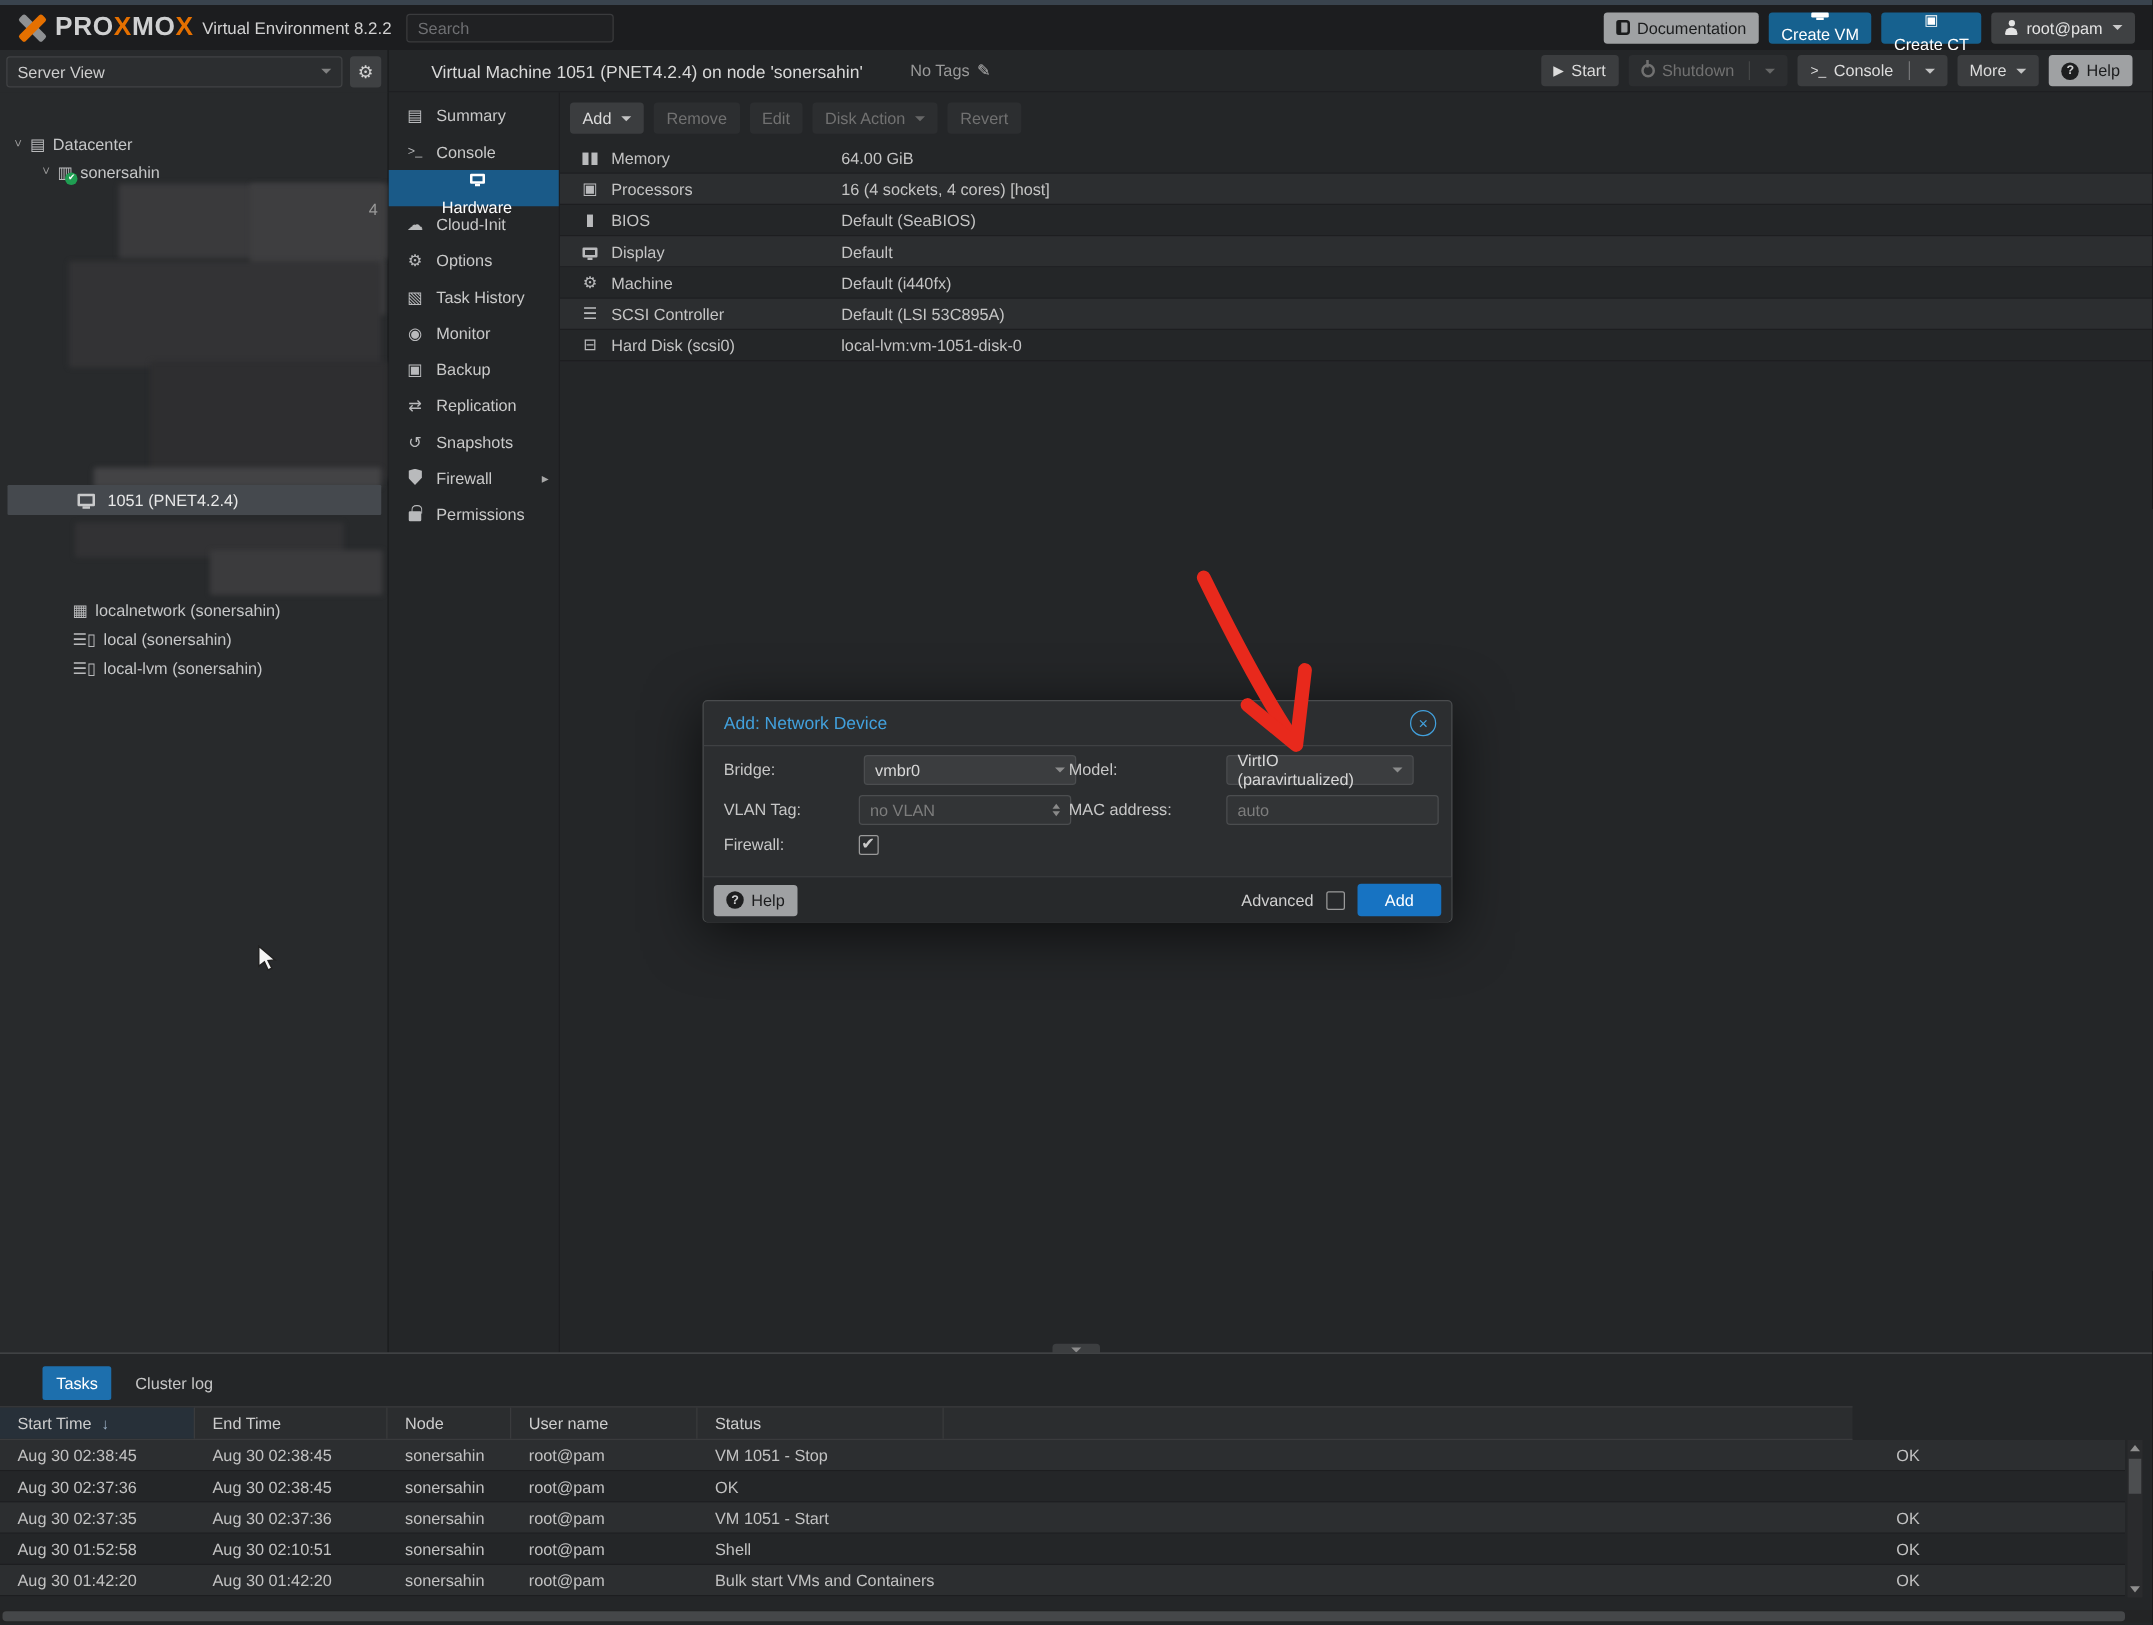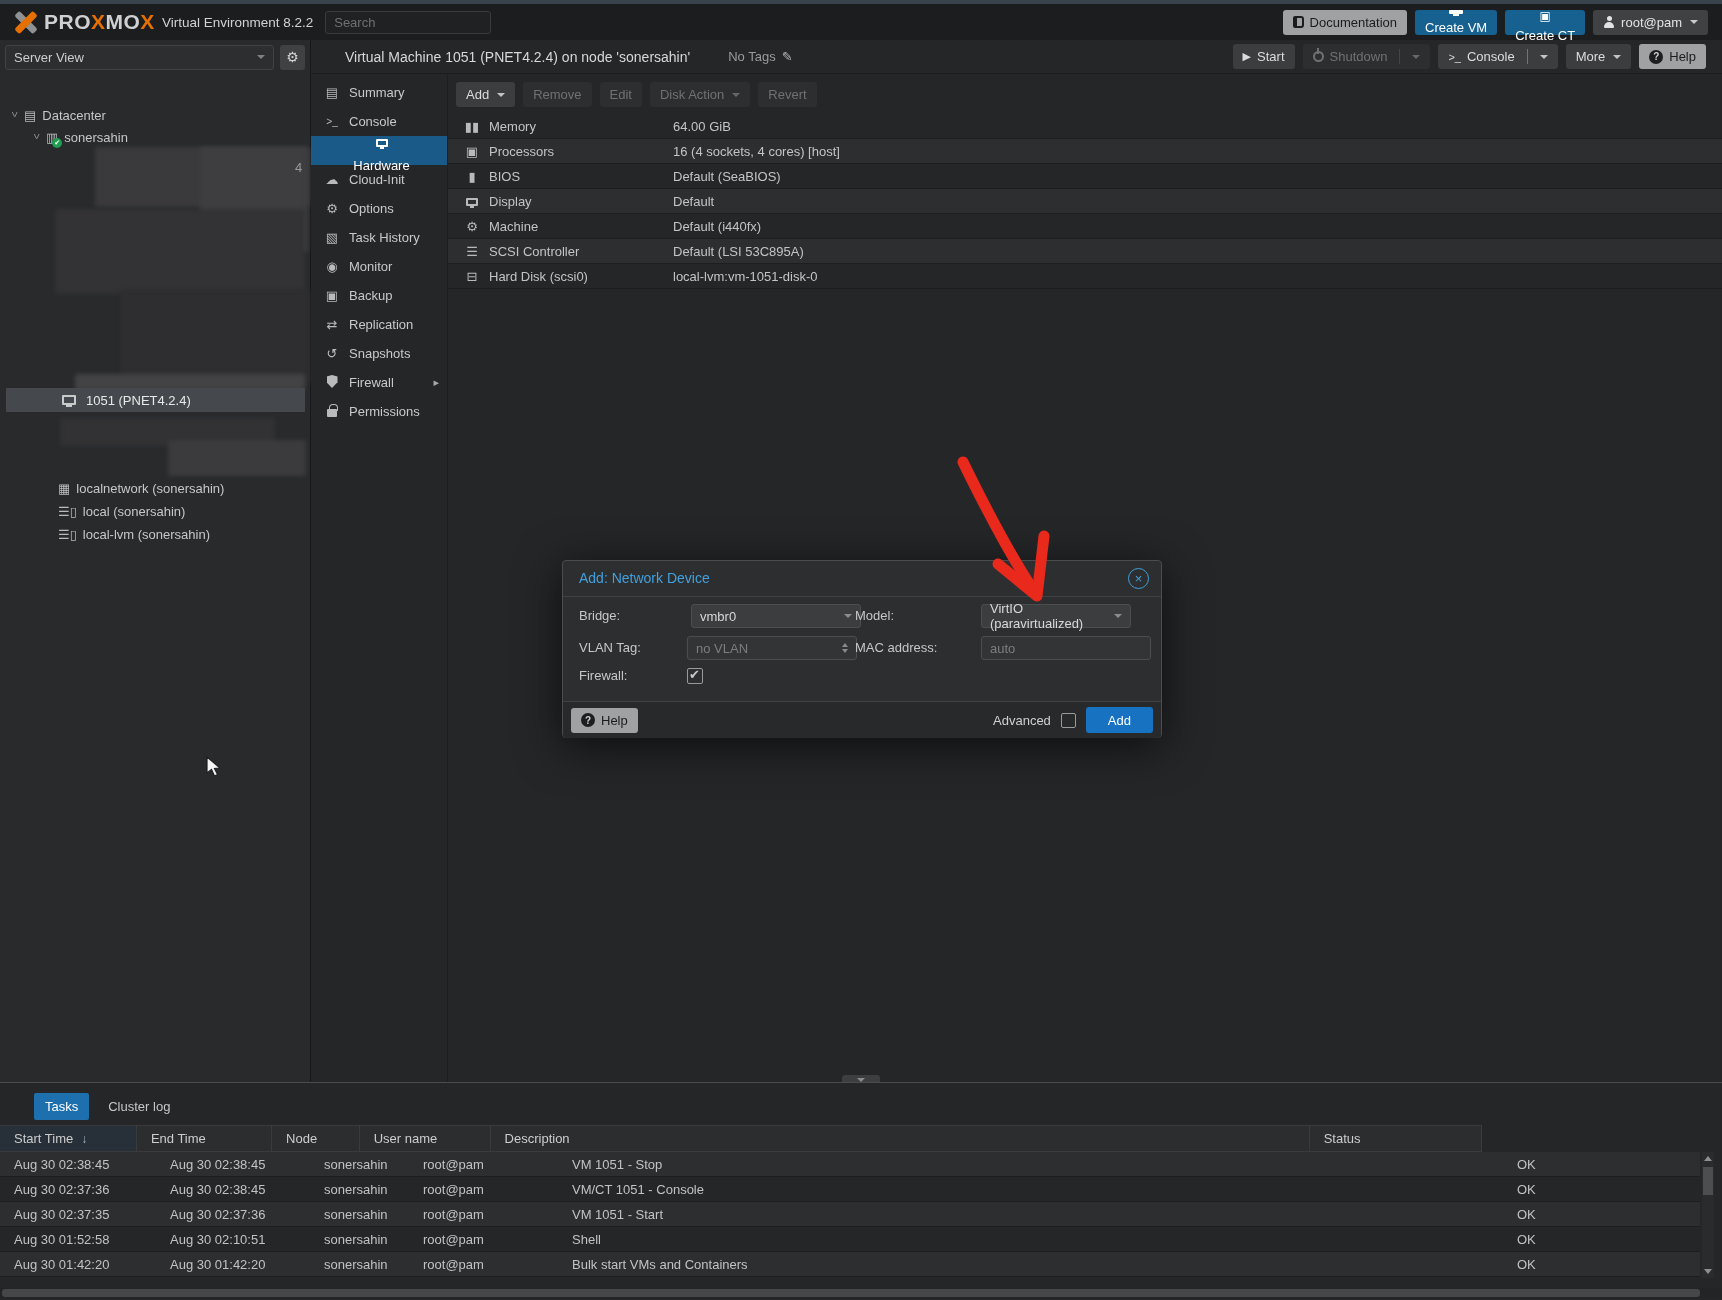--- a/index.html
+++ b/index.html
@@ -443,42 +443,38 @@
       </div>
       <div class="th-cell c1">
           <span>End Time</span>
         </div>
       <div class="th-cell c2">
           <span>Node</span>
         </div>
       <div class="th-cell c3">
           <span>User name</span>
         </div>
-      <div class="th-cell c4">
-          <span>Description</span>
-        </div>
       <div class="th-cell c5">
           <span>Status</span>
         </div>
     </div>
 
     <div class="task-row light" style="top:69px;">
       <span class="tc c0">Aug 30 02:38:45</span>
       <span class="tc c1">Aug 30 02:38:45</span>
       <span class="tc c2">sonersahin</span>
       <span class="tc c3">root@pam</span>
       <span class="tc c4">VM 1051 - Stop</span>
       <span class="tc c5">OK</span>
     </div>
     <div class="task-row dark" style="top:94px;">
       <span class="tc c0">Aug 30 02:37:36</span>
       <span class="tc c1">Aug 30 02:38:45</span>
       <span class="tc c2">sonersahin</span>
       <span class="tc c3">root@pam</span>
-      <span class="tc c4">VM/CT 1051 - Console</span>
       <span class="tc c5">OK</span>
     </div>
     <div class="task-row light" style="top:119px;">
       <span class="tc c0">Aug 30 02:37:35</span>
       <span class="tc c1">Aug 30 02:37:36</span>
       <span class="tc c2">sonersahin</span>
       <span class="tc c3">root@pam</span>
       <span class="tc c4">VM 1051 - Start</span>
       <span class="tc c5">OK</span>
     </div>

